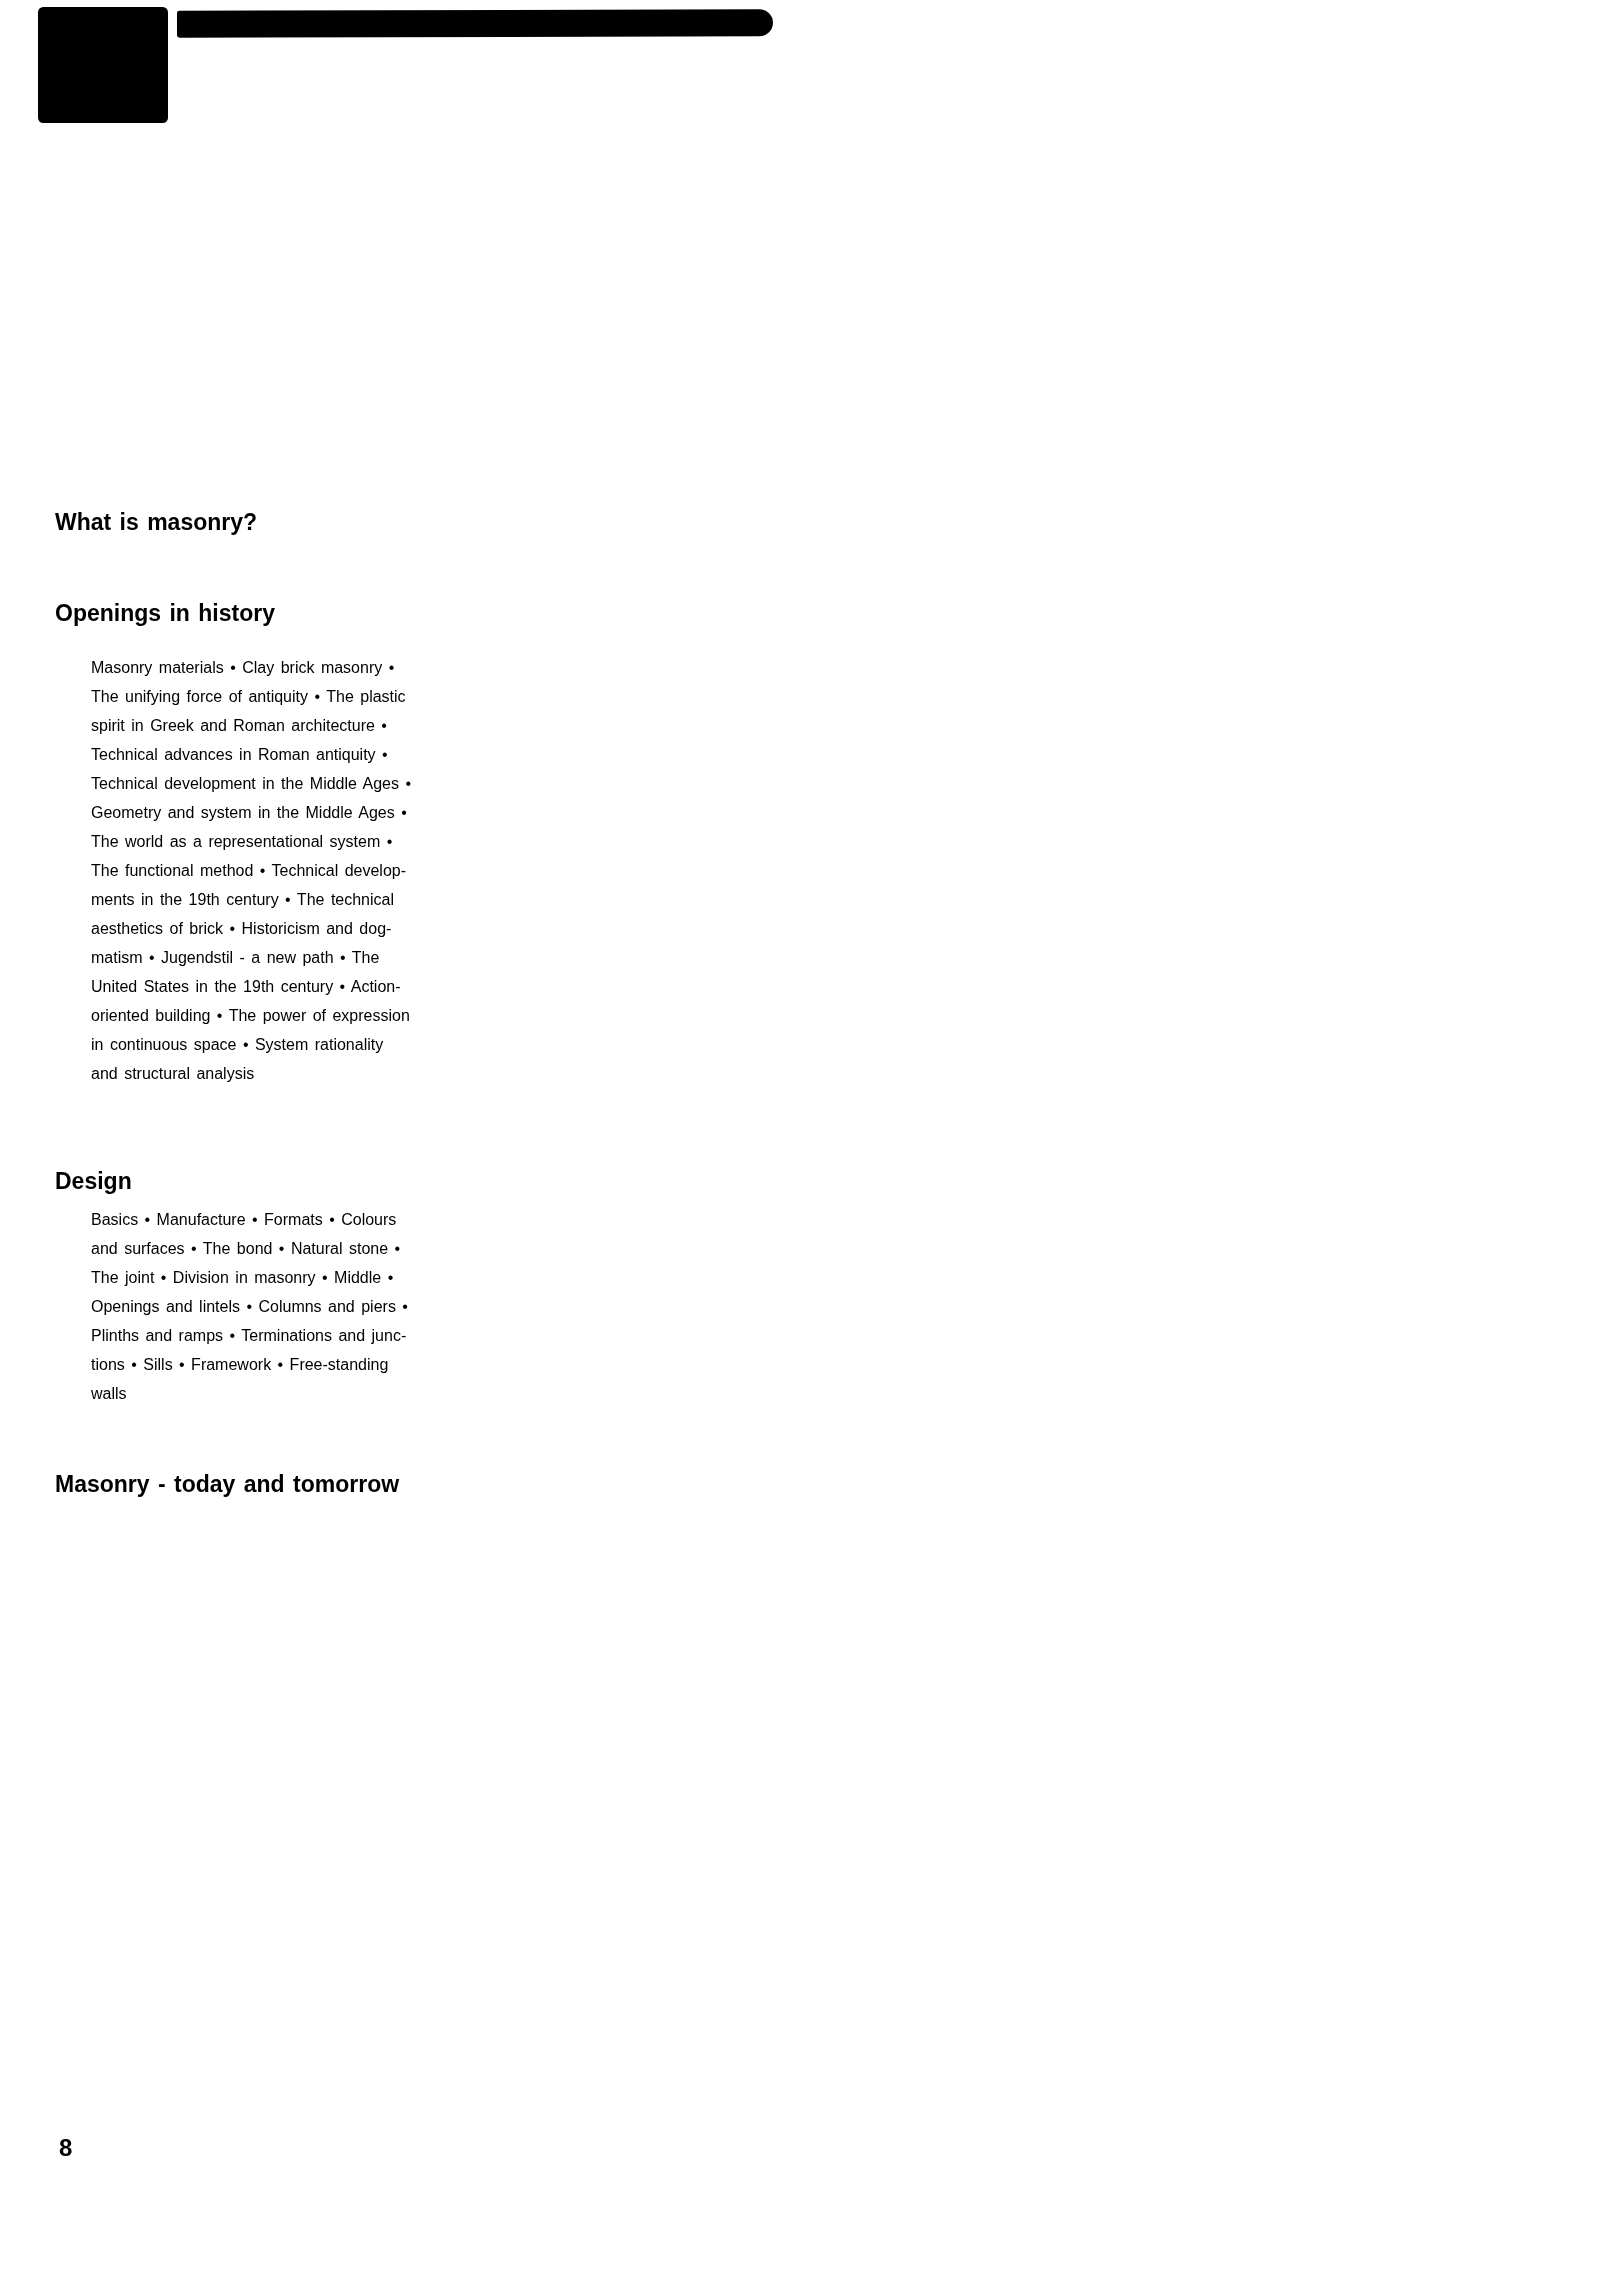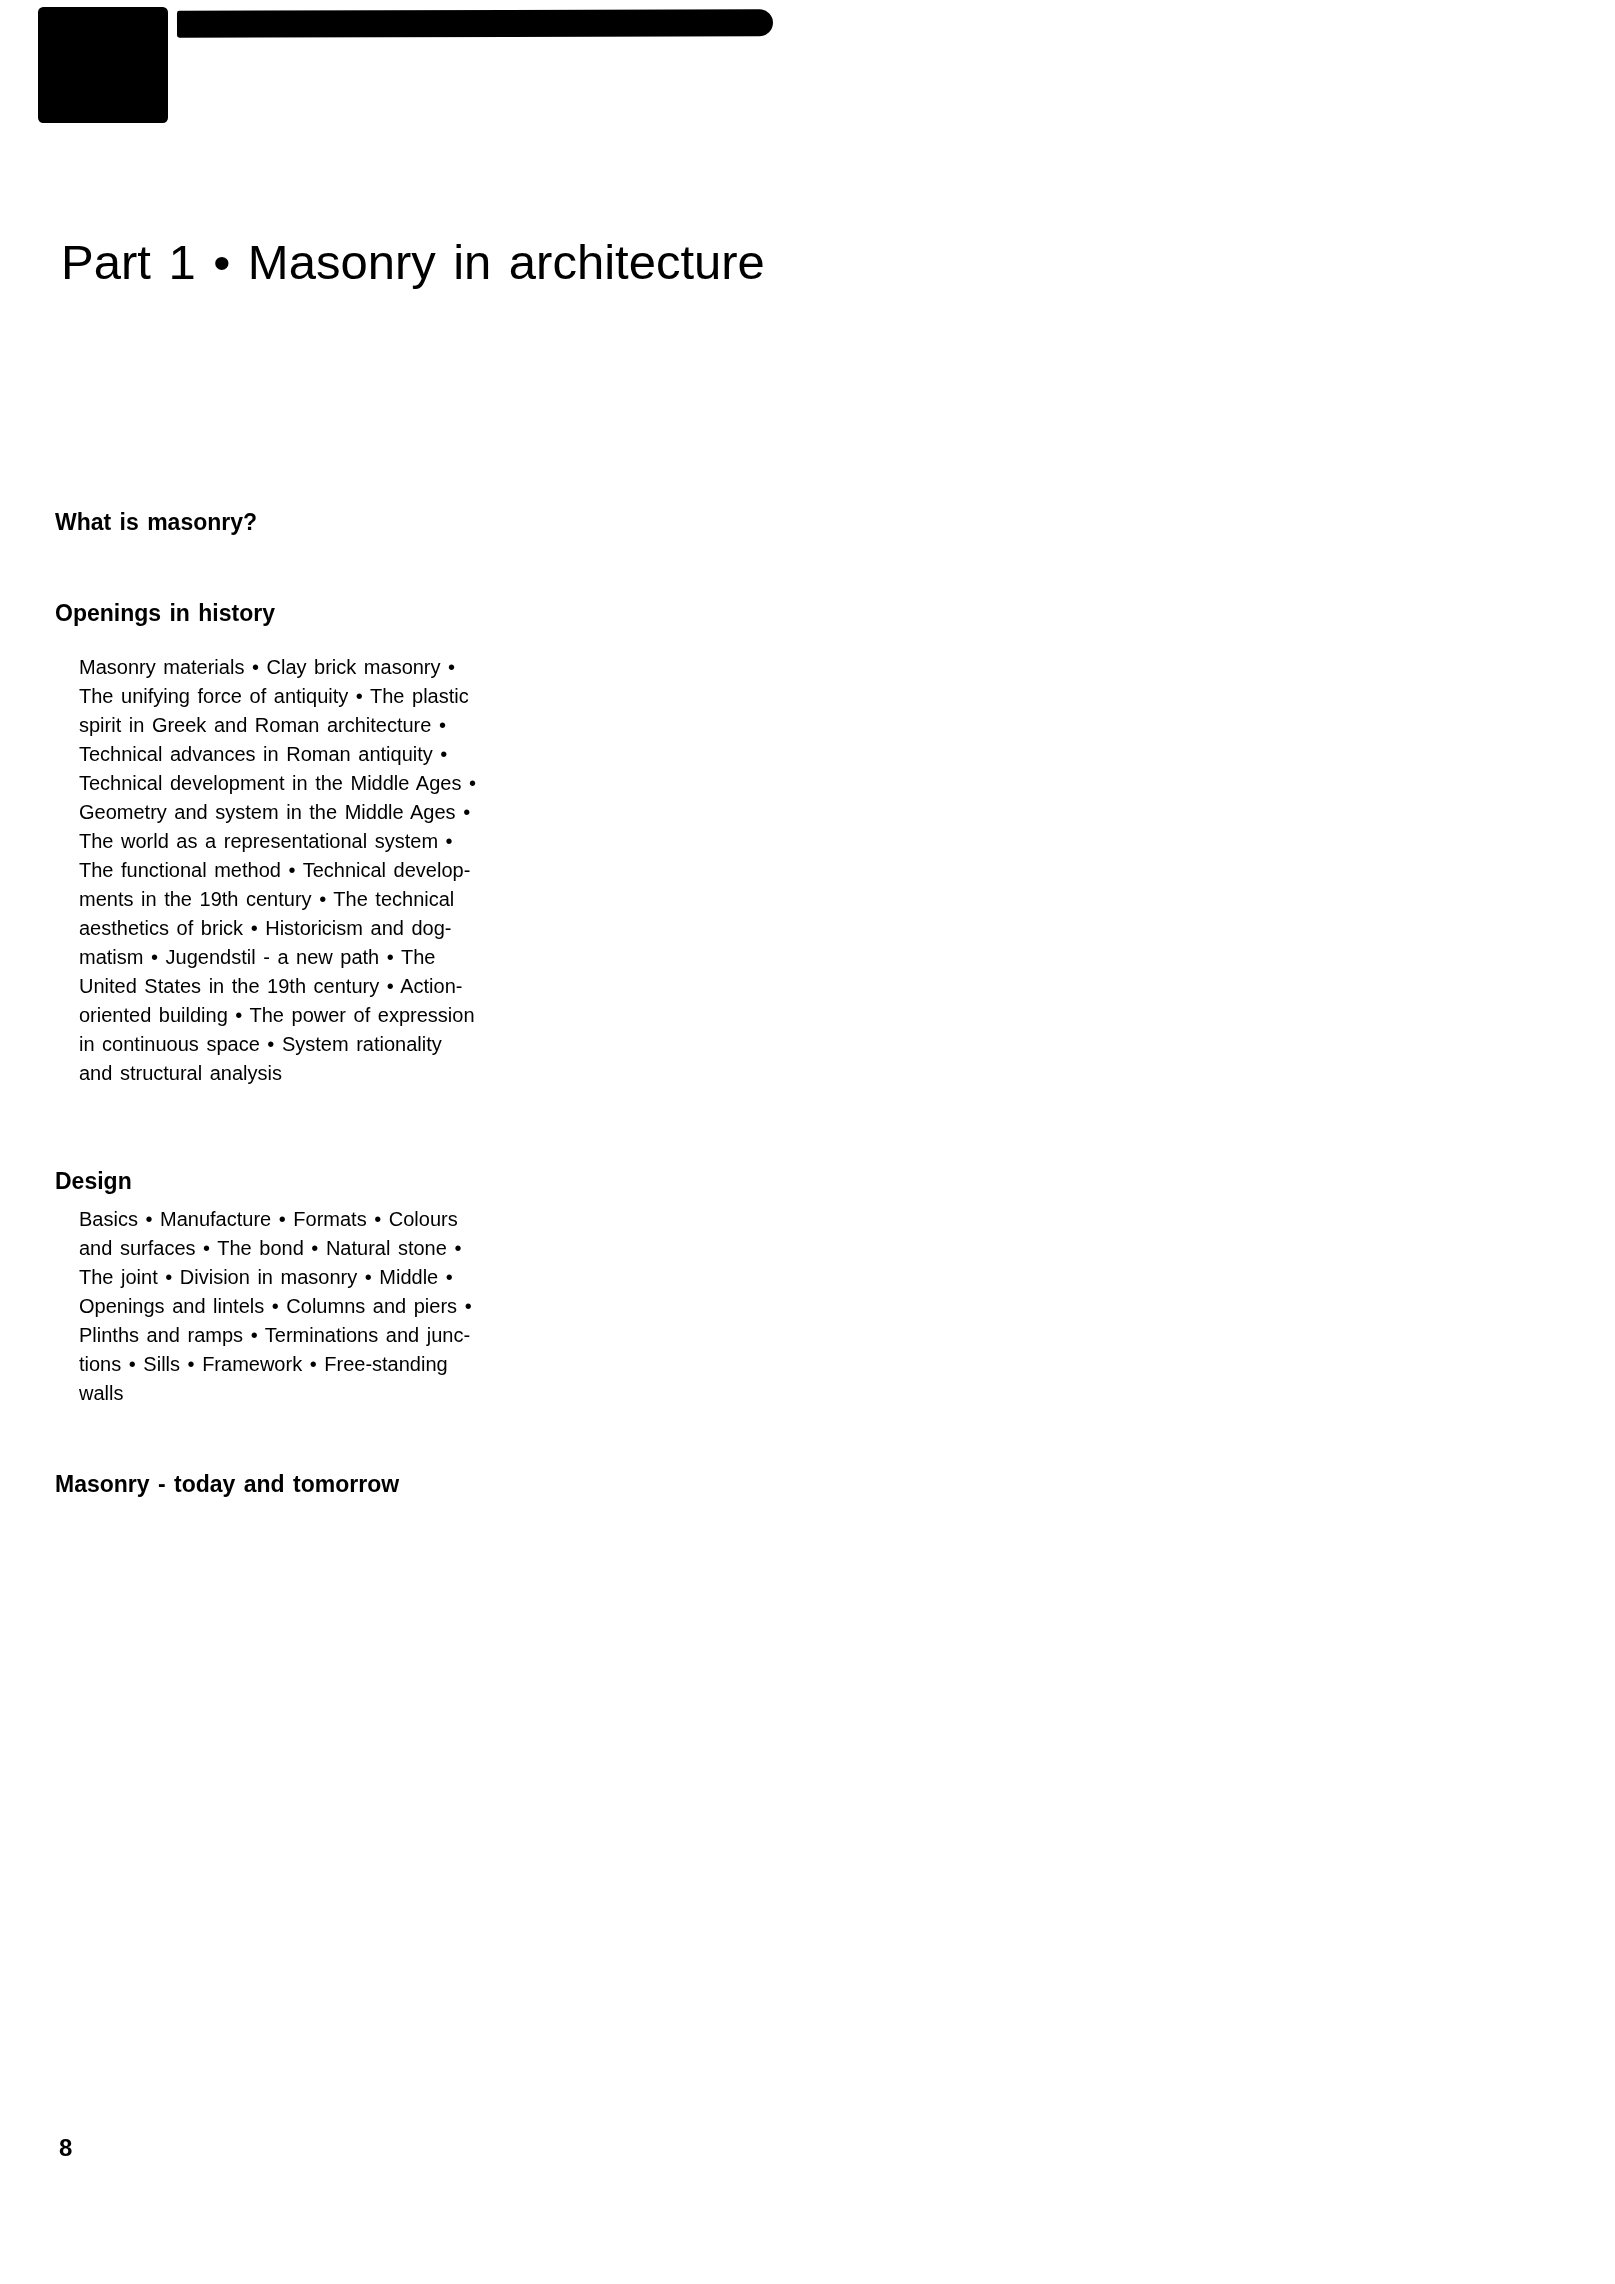--- a/index.html
+++ b/index.html
@@ -59,23 +59,23 @@
     word-spacing: 2px;
     white-space: pre;
   }
   .heading-what     { top: 509px; }
   .heading-history  { top: 600px; }
   .heading-design   { top: 1168px; }
   .heading-tomorrow { top: 1471px; }
 
   .para {
     position: absolute;
-    left: 79px;
+    left: 91px;
     width: 508px;
-    font-size: 20px;
+    font-size: 16px;
     line-height: 29px;
     font-weight: 400;
     word-spacing: 2px;
   }
   .para-history { top: 653px; }
   .para-design  { top: 1205px; }
   .tline {
     white-space: pre;
   }
 
@@ -89,21 +89,20 @@
   }
 </style>
 </head>
 <body>
 
 <div class="page" style="color: rgb(0, 0, 0); background: rgb(255, 255, 255);">
 
   <div class="scan-blob"></div>
   <div class="scan-streak"></div>
 
-  <h1 class="part-title">Part 1 • Masonry in architecture</h1>
 
   <div class="heading heading-what">What is masonry?</div>
 
   <div class="heading heading-history">Openings in history</div>
 
   <div class="para para-history">
       <div class="tline">Masonry materials • Clay brick masonry •</div>
       <div class="tline">The unifying force of antiquity • The plastic</div>
       <div class="tline">spirit in Greek and Roman architecture •</div>
       <div class="tline">Technical advances in Roman antiquity •</div>

